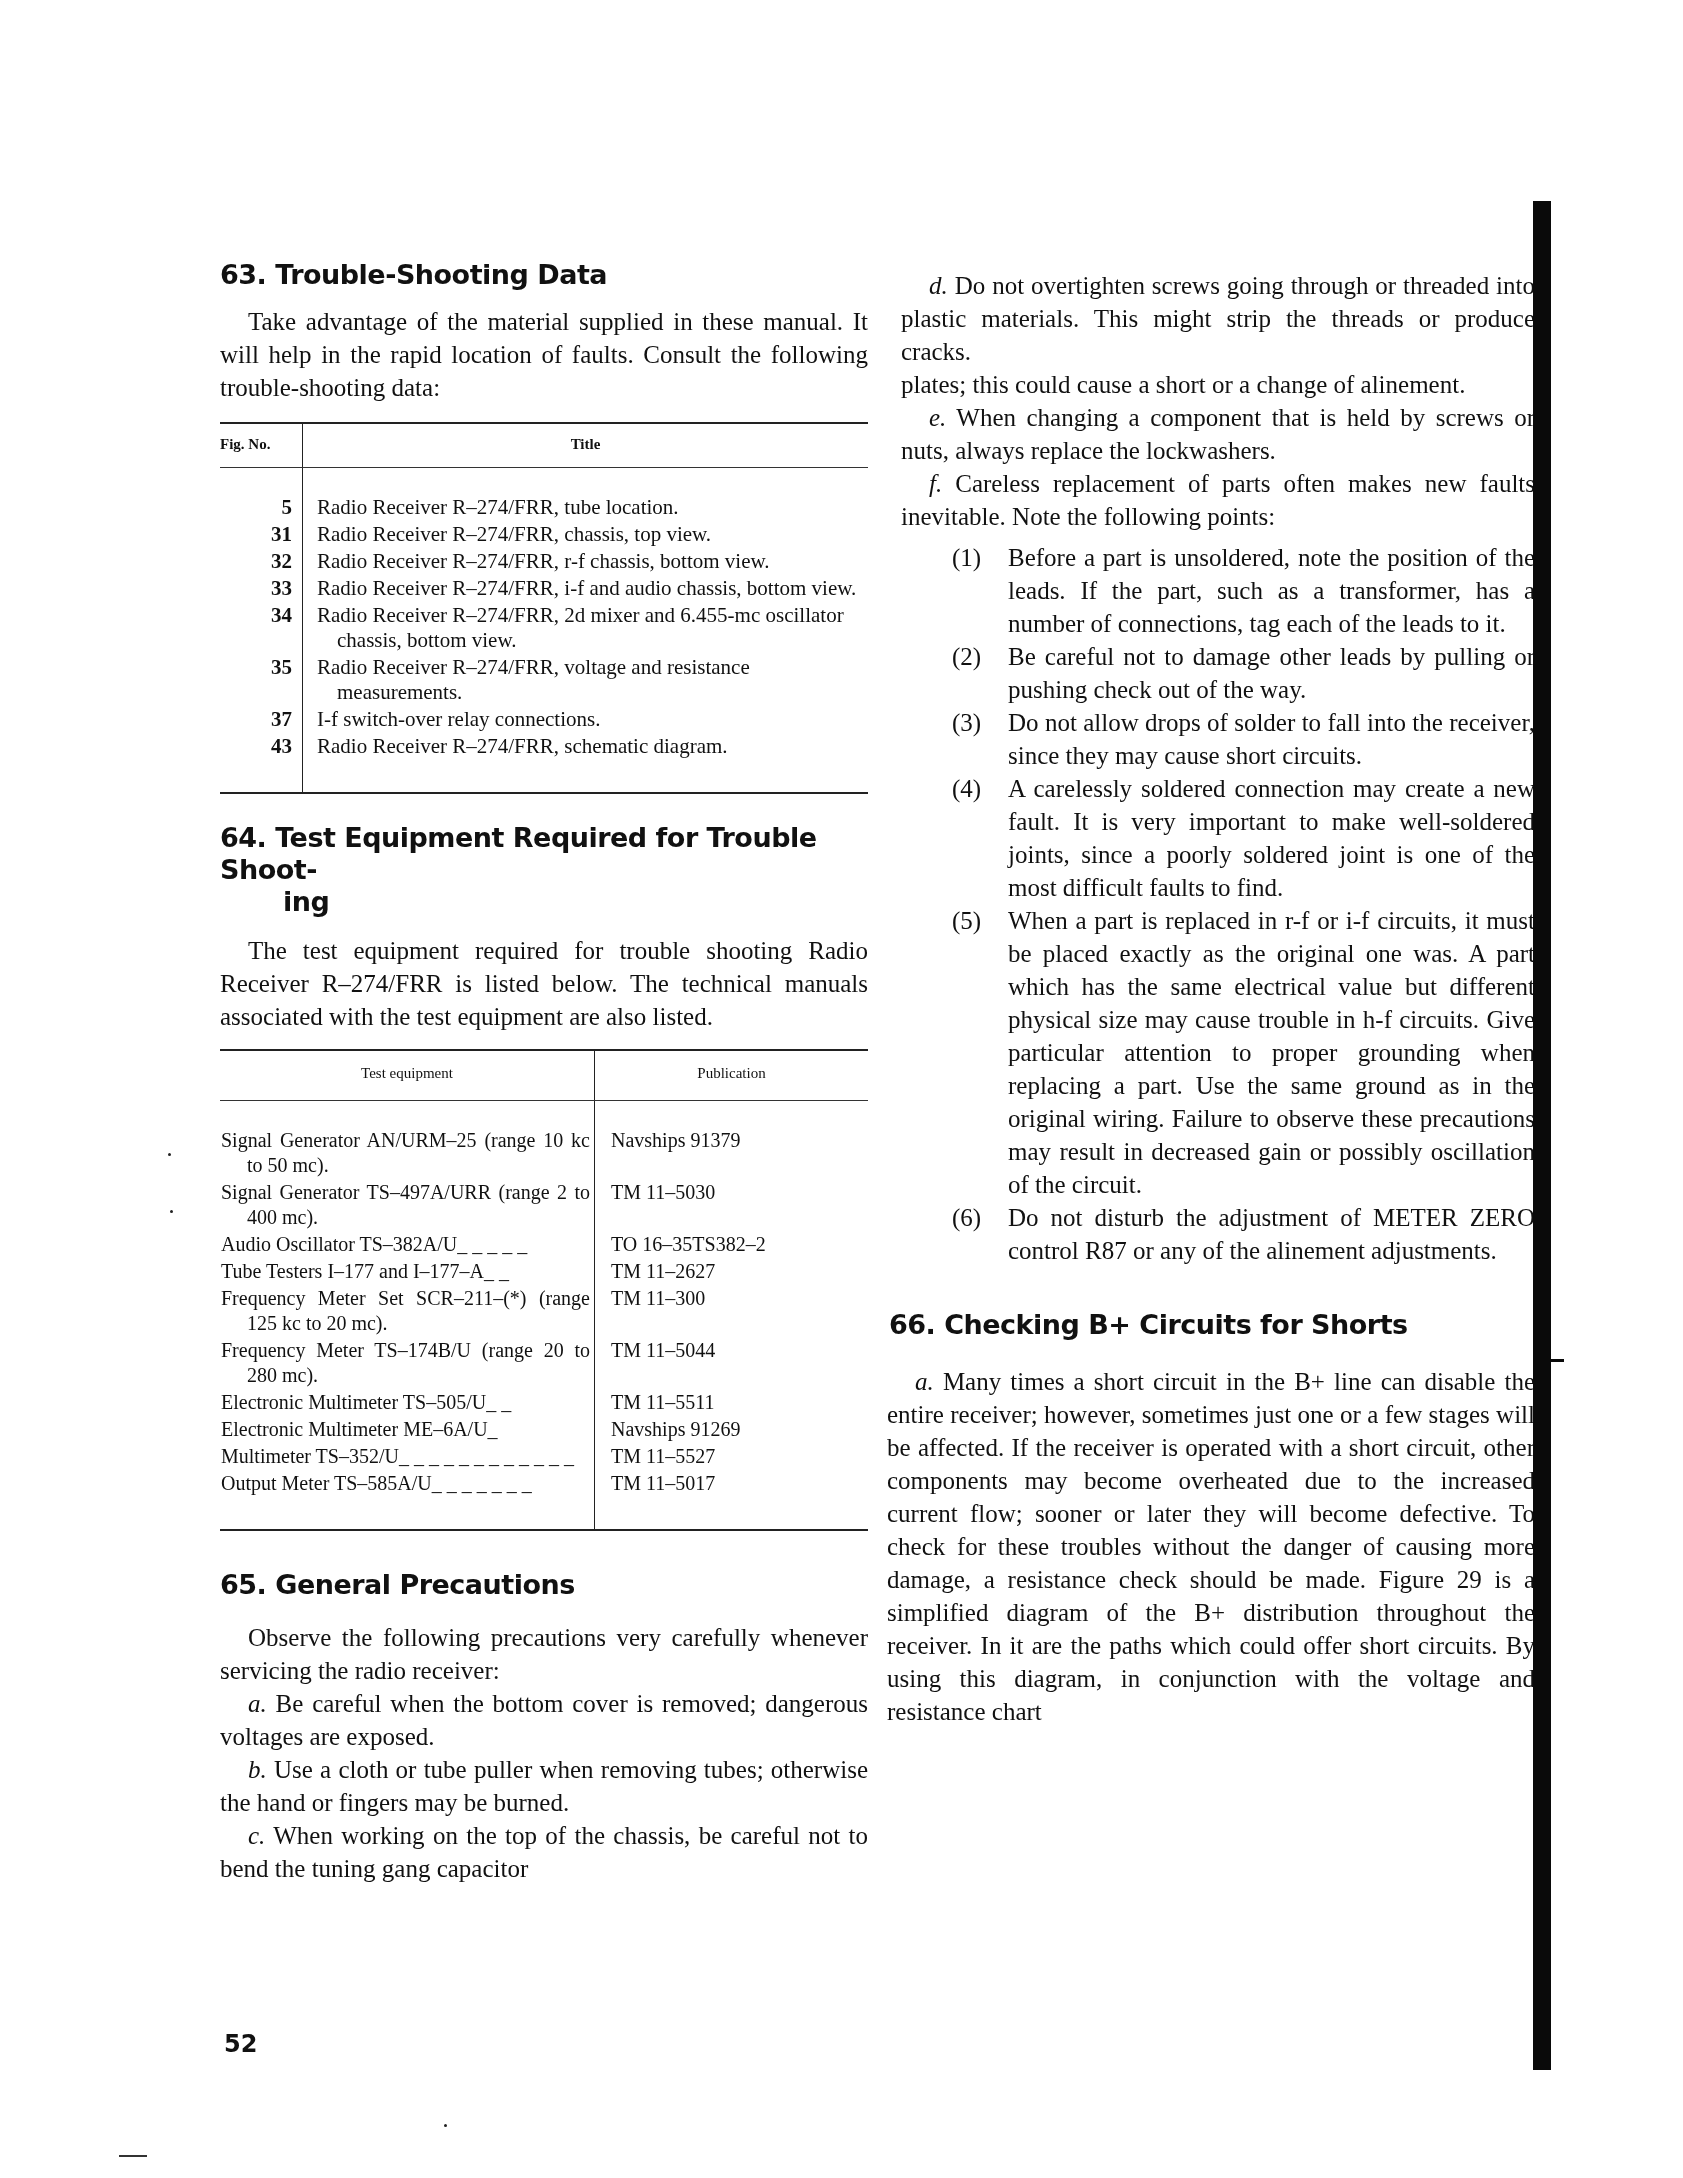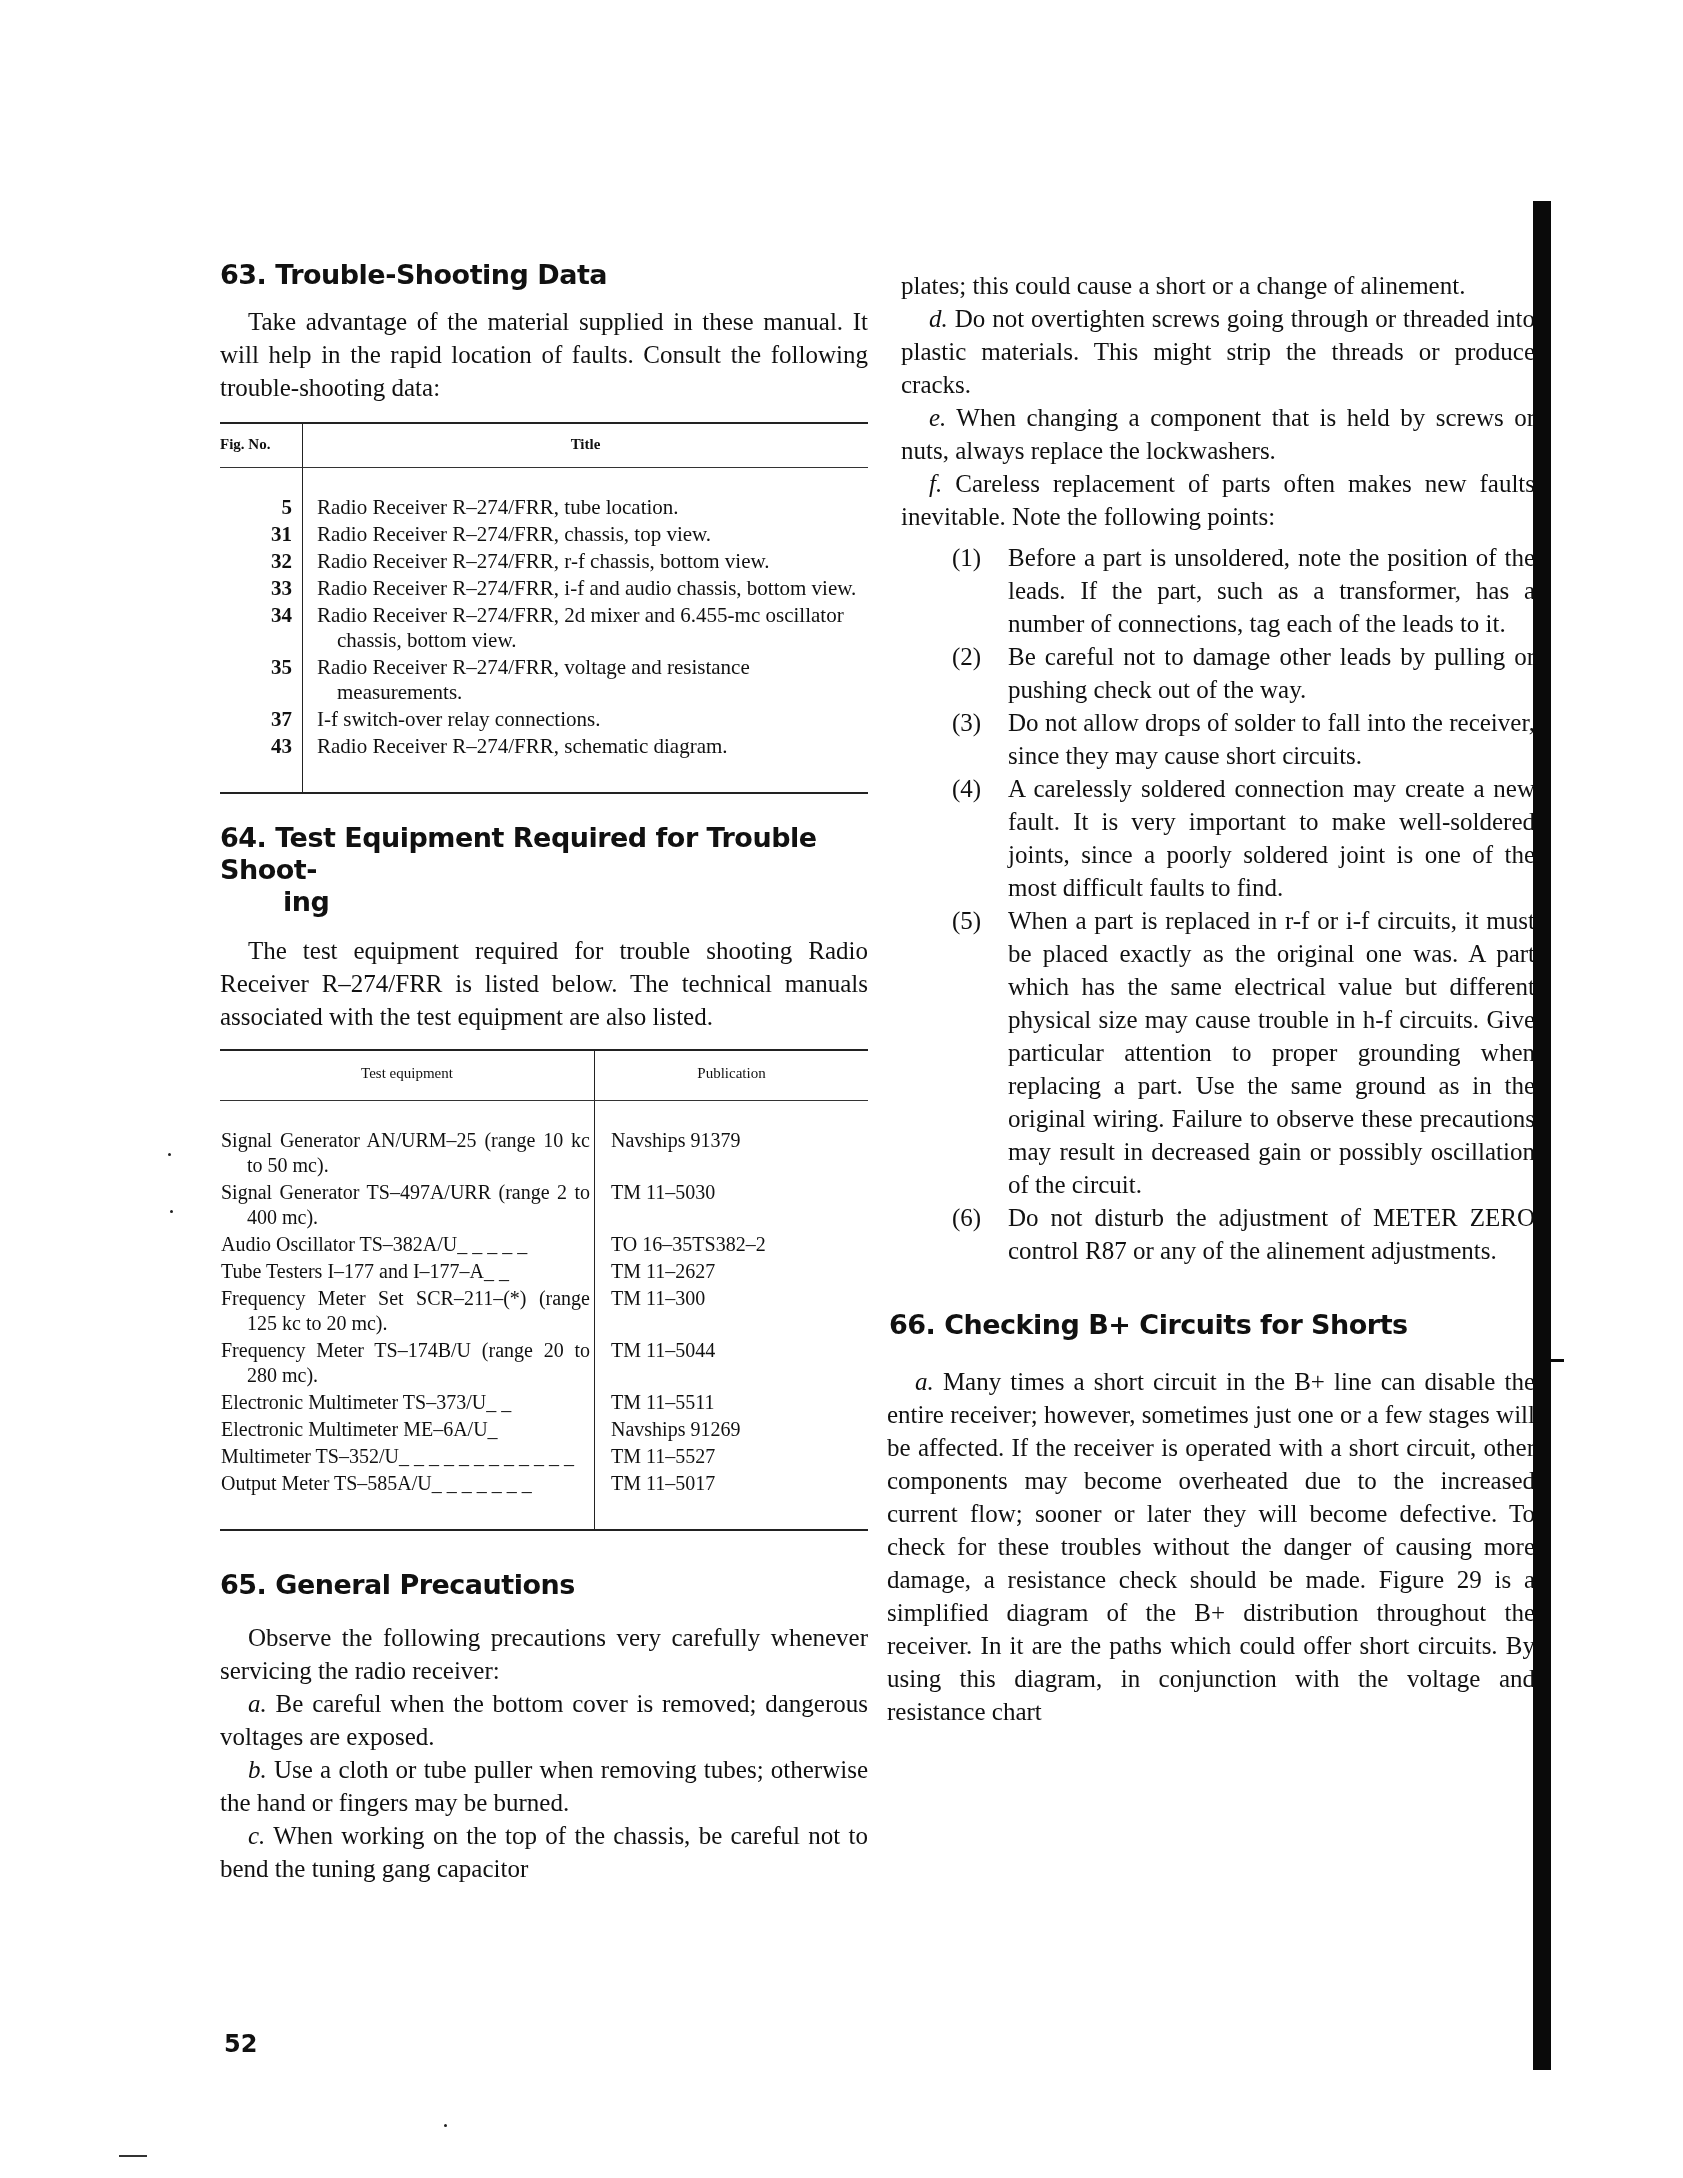--- a/index.html
+++ b/index.html
@@ -176,21 +176,21 @@
         <td class="c2">TM 11–300</td>
       </tr>
       <tr class="eq-body">
         <td class="c1">
               <span class="hang">Frequency Meter TS–174B/U (range 20 to 280 mc).</span>
             </td>
         <td class="c2">TM 11–5044</td>
       </tr>
       <tr class="eq-body">
         <td class="c1">
-              <span class="hang">Electronic Multimeter TS–373/U_ _</span>
+              <span class="hang">Electronic Multimeter TS–505/U_ _</span>
             </td>
         <td class="c2">TM 11–5511</td>
       </tr>
       <tr class="eq-body">
         <td class="c1">
               <span class="hang">Electronic Multimeter ME–6A/U_</span>
             </td>
         <td class="c2">Navships 91269</td>
       </tr>
       <tr class="eq-body">
@@ -216,22 +216,22 @@
       <span>65.</span>
       <span>General Precautions</span>
     </h2>
     <p class="body" style="margin-top:20px;">Observe the following precautions very carefully whenever servicing the radio receiver:</p>
     <p class="body"><span class="it">a.</span> <span>Be careful when the bottom cover is removed; dangerous voltages are exposed.</span></p>
     <p class="body"><span class="it">b.</span> <span>Use a cloth or tube puller when removing tubes; otherwise the hand or fingers may be burned.</span></p>
     <p class="body"><span class="it">c.</span> <span>When working on the top of the chassis, be careful not to bend the tuning gang capacitor</span></p>
   </div>
 
   <div class="col col-right">
+    <p class="body"><span class="it">d.</span> <span>Do not overtighten screws going through or threaded into plastic materials. This might strip the threads or produce cracks.</span></p>
     <p class="body noindent">plates; this could cause a short or a change of alinement.</p>
-    <p class="body"><span class="it">d.</span> <span>Do not overtighten screws going through or threaded into plastic materials. This might strip the threads or produce cracks.</span></p>
     <p class="body"><span class="it">e.</span> <span>When changing a component that is held by screws or nuts, always replace the lockwashers.</span></p>
     <p class="body"><span class="it">f.</span> <span>Careless replacement of parts often makes new faults inevitable. Note the following points:</span></p>
 
     <ul class="list" style="margin-top:8px;">
       <li><span class="lnum">(1)</span><span>Before a part is unsoldered, note the position of the leads. If the part, such as a transformer, has a number of connections, tag each of the leads to it.</span></li>
       <li><span class="lnum">(2)</span><span>Be careful not to damage other leads by pulling or pushing check out of the way.</span></li>
       <li><span class="lnum">(3)</span><span>Do not allow drops of solder to fall into the receiver, since they may cause short circuits.</span></li>
       <li><span class="lnum">(4)</span><span>A carelessly soldered connection may create a new fault. It is very important to make well-soldered joints, since a poorly soldered joint is one of the most difficult faults to find.</span></li>
       <li><span class="lnum">(5)</span><span>When a part is replaced in r-f or i-f circuits, it must be placed exactly as the original one was. A part which has the same electrical value but different physical size may cause trouble in h-f circuits. Give particular attention to proper grounding when replacing a part. Use the same ground as in the original wiring. Failure to observe these precautions may result in decreased gain or possibly oscillation of the circuit.</span></li>
       <li><span class="lnum">(6)</span><span>Do not disturb the adjustment of METER ZERO control R87 or any of the alinement adjustments.</span></li>

